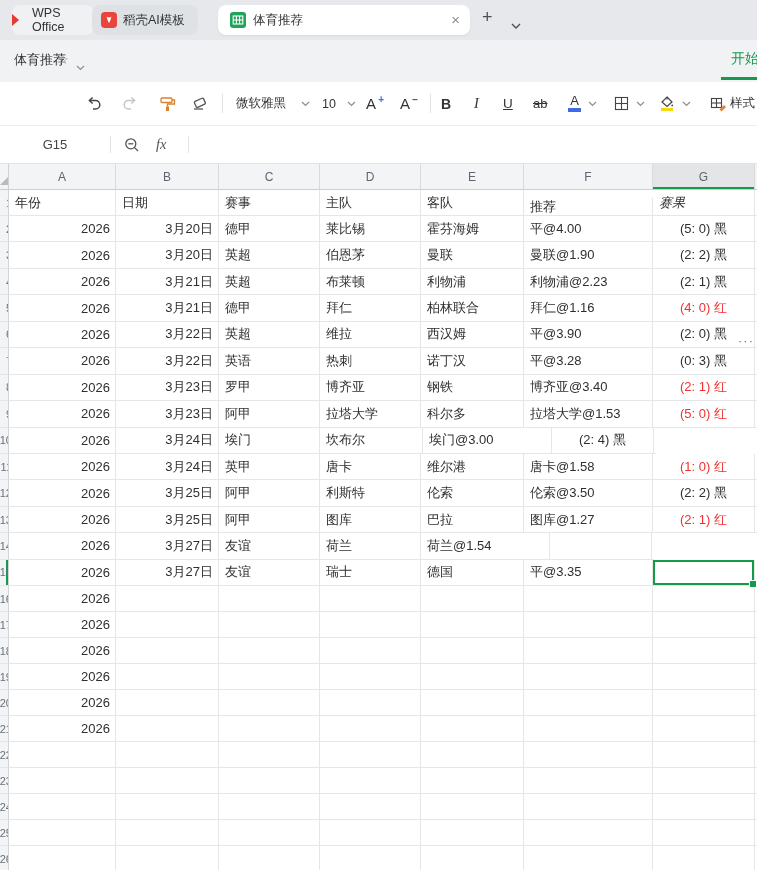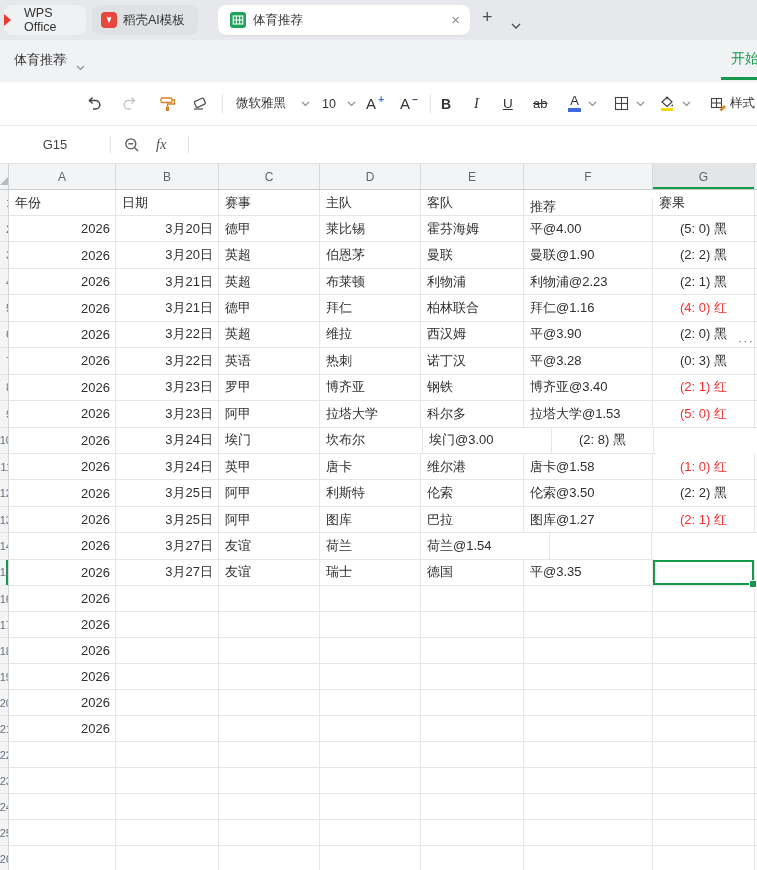--- a/index.html
+++ b/index.html
@@ -3,21 +3,21 @@
 <meta charset="utf-8">
 <style>
   html,body{margin:0;padding:0;background:#fff;}
   .app{position:relative;width:757px;height:870px;overflow:hidden;
        font-family:"Liberation Sans","DejaVu Sans",sans-serif;background:#fff;
        -webkit-font-smoothing:antialiased;}
   
   .tabbar{position:absolute;top:0;left:0;right:0;height:40px;background:#e6e8eb;}
   .tab{position:absolute;top:5px;height:30px;border-radius:8px;display:flex;align-items:center;
        font-size:12.5px;color:#333;box-sizing:border-box;cursor:default;}
-  .tab-wps{left:4px;width:82px;background:#eff1f3;padding-left:20px;gap:5px;justify-content:flex-end;}
+  .tab-wps{left:12px;width:82px;background:#eff1f3;padding-left:20px;gap:5px;justify-content:flex-end;}
   .wps-logo{position:absolute;left:0;top:9px;width:0;height:0;
             border-top:6px solid transparent;border-bottom:6px solid transparent;border-left:7px solid #e53b30;}
   .tab-docer{left:92px;width:106px;background:#dfe2e5;padding-left:9px;gap:6px;}
   .tab-active{left:218px;width:252px;background:#ffffff;padding-left:12px;gap:7px;box-shadow:0 1px 2px rgba(0,0,0,.06);}
   .appicon{width:16px;height:16px;border-radius:4px;flex:none;display:flex;align-items:center;justify-content:center;}
   .docer-ic{background:#e8453c;}
   .sheet-ic{background:#1fa25a;border-radius:3px;}
   .tab-close{position:absolute;right:10px;top:6px;font-size:15px;color:#8a8f94;line-height:18px;}
   .newtab{position:absolute;left:482px;top:7px;font-size:18px;color:#4c4f53;}
   .tabchev{position:absolute;left:511px;top:15px;}
@@ -271,21 +271,21 @@
           </div>
           <div class="cell " style="width: 101px;">
             <span>主队</span>
           </div>
           <div class="cell " style="width: 103px;">
             <span>客队</span>
           </div>
           <div class="cell " style="width: 129px; margin-top: 8px;">
             <span>推荐</span>
           </div>
-          <div class="cell " style="width: 102px;">
+          <div class="cell " style="width: 102px; font-style: italic;">
             <span>赛果</span>
           </div>
           <div class="sliver" style="width: 2px;"></div>
         </div>
         <div class="srow" style="height: 26.45px;">
           <div class="rowhdr">
             <span>2</span>
           </div>
           <div class="cell al-r" style="width: 107px;">
             <span>2026</span>
@@ -512,21 +512,21 @@
           <div class="cell " style="width: 101px;">
             <span>埃门</span>
           </div>
           <div class="cell " style="width: 103px;">
             <span>坎布尔</span>
           </div>
           <div class="cell " style="width: 129px;">
             <span>埃门@3.00</span>
           </div>
           <div class="cell al-c" style="width: 102px;">
-            <span>(2: 8) 黑</span>
+            <span>(2: 4) 黑</span>
           </div>
           <div class="sliver" style="width: 2px;"></div>
         </div>
         <div class="srow" style="height: 26.45px;">
           <div class="rowhdr">
             <span>11</span>
           </div>
           <div class="cell al-r" style="width: 107px;">
             <span>2026</span>
           </div>

